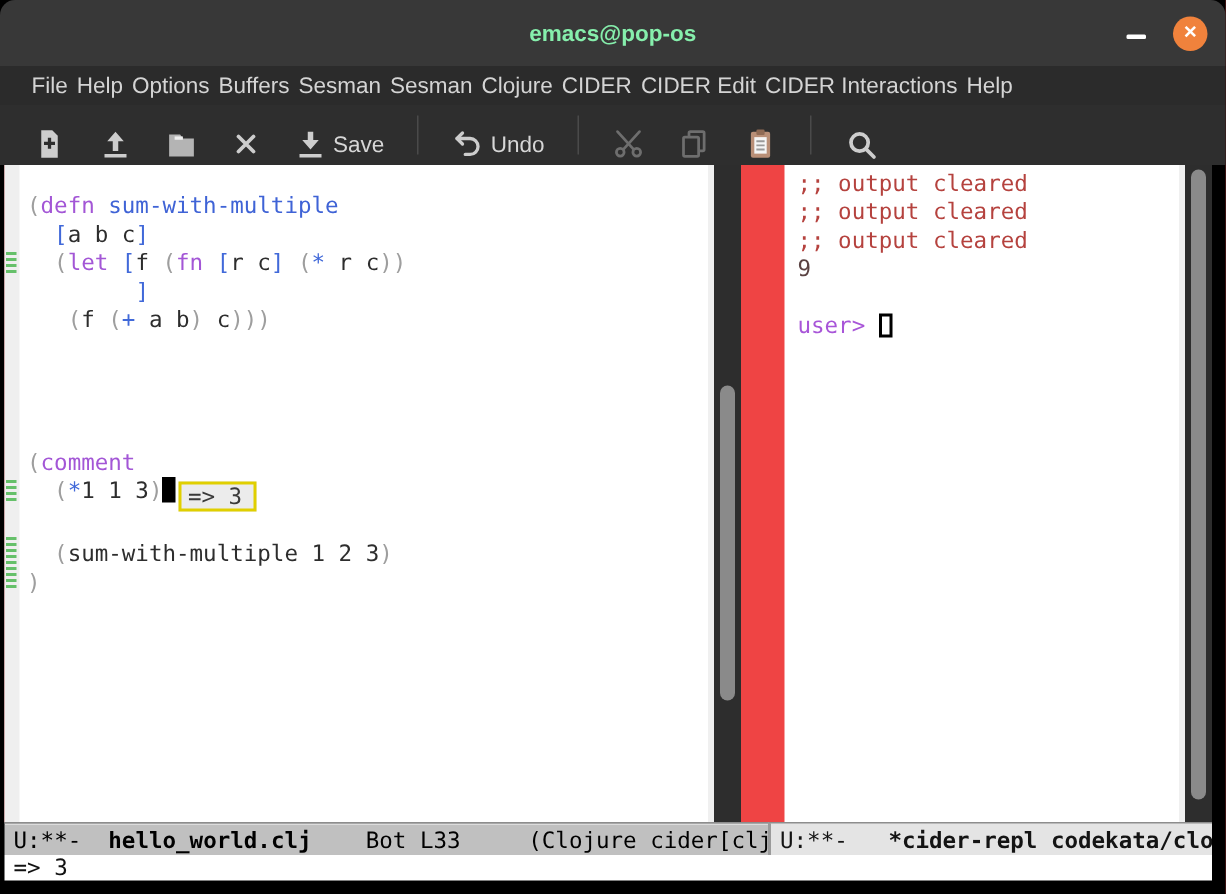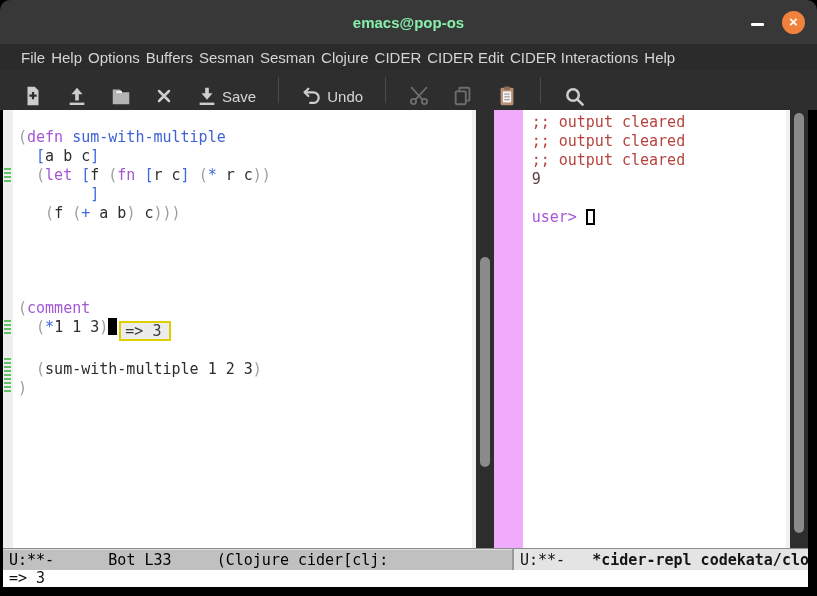--- a/index.html
+++ b/index.html
@@ -23,21 +23,21 @@
   .menu-item { color:#d4d4d4; font-size:15px; padding:2px 3px; white-space:nowrap; cursor:pointer; }
 
   
   .toolbar { height:40px; background:#2e2e2e; display:flex; align-items:center; padding-left:22px; }
   .tool-btn { display:flex; align-items:center; margin-right:22px; cursor:pointer;margin-top:12px; }
   .tool-btn svg { display:block; }
   .tool-label { color:#d6d6d6; font-size:15px; margin-left:4px; }
   .tool-sep { width:1px; height:26px; background:#4a4a4a; margin-right:22px; }
 
   
-  .content-row { display:flex; margin-left:3px; width:805px; height:438px; background:#f0abfc;gap:29px; }
+  .content-row { display:flex; margin-left:3px; width:805px; height:438px; background:#ef4444;gap:29px; }
   .window { position:relative; height:100%; background:#fff; overflow:hidden; }
   .window.left  { width:509px; }
   .window.right { width:296px; }
   .lines { position:absolute; inset:0; font-family:"DejaVu Sans Mono",monospace; font-size:15px;
            line-height:19px; white-space:pre; color:var(--text,#2d2d2d); overflow:hidden; }
   .window.left  .lines { padding:18px 24px 0 15px; }
   .window.right .lines { padding:3px 39px 0 9px; }
   .fringe { position:absolute; left:0; top:0; width:10px; height:100%; background:#efefef; }
   .fringe-mark { position:absolute; left:1px; width:7px;
                  background:repeating-linear-gradient(to bottom, var(--diff_added,#66c06a) 0 2px, transparent 2px 4px); }
@@ -212,19 +212,19 @@
       </div>
     <div class="window right">
       <div class="lines"><div><span class="tok-out">;; output cleared</span></div><div><span class="tok-out">;; output cleared</span></div><div><span class="tok-out">;; output cleared</span></div><div><span class="tok-res">9</span></div><div>&nbsp;</div><div><span class="tok-prompt">user&gt;</span><span class="tok-txt"> </span><span class="hollow-cursor"></span></div></div>
       <div class="vscroll">
         <div class="vthumb" style="top:3px;height:420px;"></div>
       </div>
     </div>
   </div>
 
   <div class="modelines">
-    <div class="modeline left"><span class="tok-n">U:**-  </span><span class="tok-n">    Bot L33     (Clojure cider[clj:</span></div>
+    <div class="modeline left"><span class="tok-n">U:**-  </span><span class="tok-b">hello_world.clj</span><span class="tok-n">    Bot L33     (Clojure cider[clj:</span></div>
     <div class="modeline right"><span class="tok-n">U:**-   </span><span class="tok-b">*cider-repl codekata/cloj</span></div>
   </div>
 
   <div class="echo">=&gt; 3</div>
 
 </div>
 
 </body></html>

